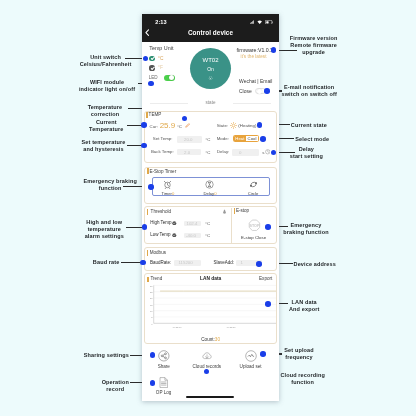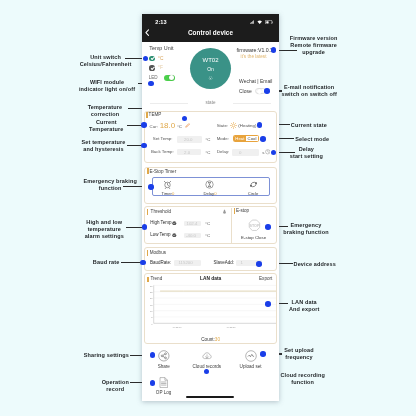--- a/index.html
+++ b/index.html
@@ -155,21 +155,21 @@
     <div class="ln" style="right:8px;width:38px;"></div>
     <div class="tx">state</div>
   </div>
 
   <div class="card" style="left:2.4px;top:96.7px;width:132.5px;height:52px;">
     <div class="cardbar" style="left:1.9px;top:1.2px;height:6.5px;"></div>
     <div class="cardttl" style="left:4.2px;top:1.4px;">TEMP</div>
 
     <div style="position:absolute;left:5.2px;top:10.2px;display:flex;align-items:baseline;gap:1.8px;">
       <span class="small">Cur:</span>
-      <span style="font-size:8px;color:#e0a849;">18.0</span>
+      <span style="font-size:8px;color:#e0a849;">25.9</span>
       <span style="font-size:4.4px;color:#555;">°C</span>
       <svg width="5" height="5" viewBox="0 0 12 12" style="margin-left:1px">
           <path d="M9.2 1.2 10.8 2.8 4 9.6 1.8 10.2 2.4 8z" fill="none" stroke="#e8791f" stroke-width="1.3" stroke-linejoin="round"></path>
         </svg>
     </div>
 
     <div style="position:absolute;left:72.3px;top:11.1px;display:flex;align-items:center;gap:1.6px;">
       <span class="small">State:</span>
       <svg width="7" height="7" viewBox="0 0 14 14">
           <circle cx="7" cy="7" r="2.6" fill="none" stroke="#e8a33c" stroke-width="1.1"></circle>

